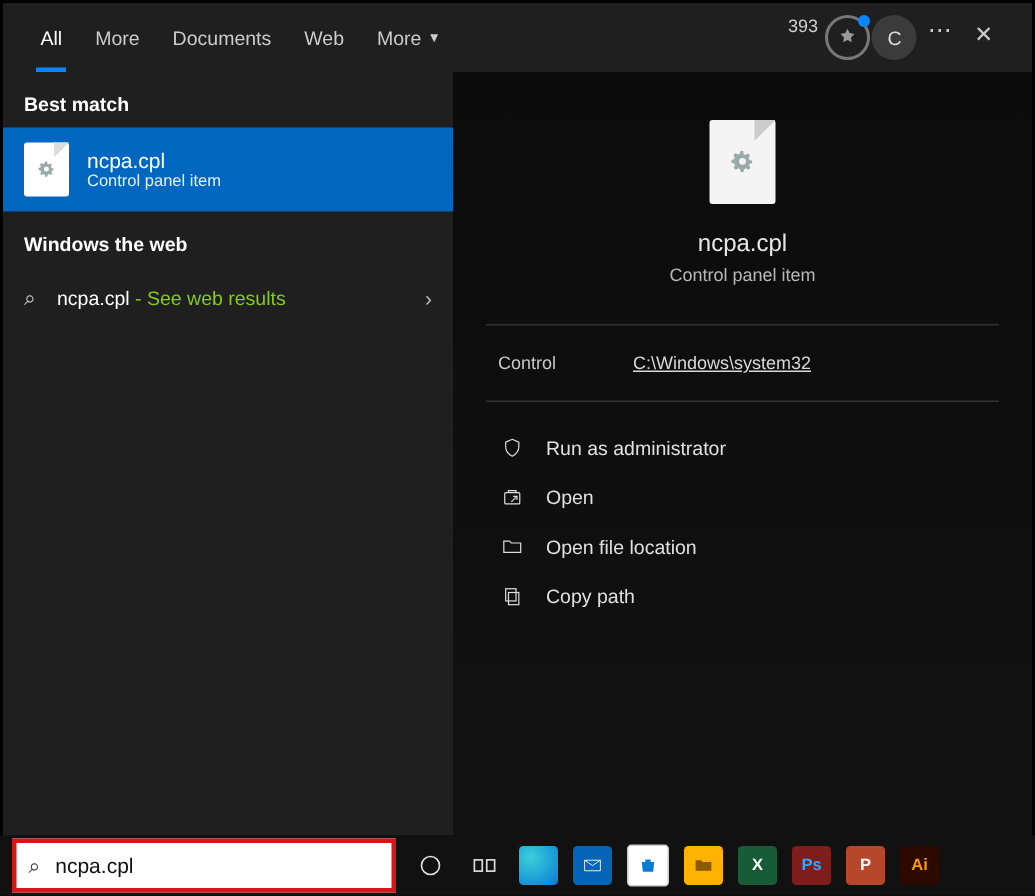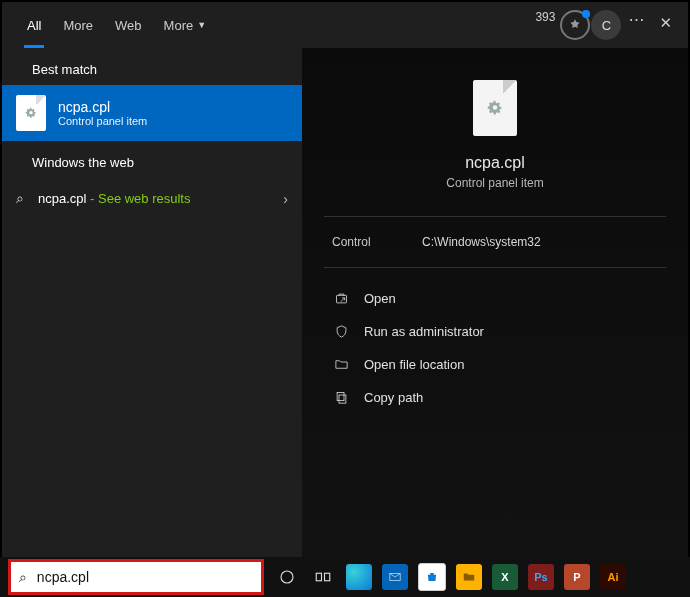--- a/index.html
+++ b/index.html
@@ -1,34 +1,34 @@
 <!DOCTYPE html>
 <html><head>
 <meta charset="utf-8">
 <style>
 html,body{margin:0;padding:0;width:690px;height:597px;font-family:"Segoe UI",Arial,sans-serif;background:#000;overflow:hidden}
 .panel{position:absolute;left:2px;top:2px;right:2px;bottom:40px;background:#1f1f1f;display:flex;flex-direction:column}
-.header{display:flex;align-items:center;height:46px;padding:0 8px 0 14px;color:#fff;font-size:13px}
+.header{display:flex;align-items:center;height:46px;padding:0 18px 0 14px;color:#fff;font-size:13px}
 .tabs{display:flex;gap:0;align-items:center;height:100%}
 .tab{padding:0 11px;height:100%;display:flex;align-items:center;color:#ccc;cursor:pointer;position:relative}
 .tab.active{color:#fff}
 .tab.active::after{content:"";position:absolute;left:8px;right:8px;bottom:0;height:3px;background:#0a84ff}
 .chev{margin-left:4px;font-size:9px}
 .hspacer{flex:1}
 .hctrl{display:flex;align-items:flex-start;gap:1px}
 .points{color:#d0d0d0;font-size:12px;margin-right:4px}
 .medal{width:26px;height:26px;border:2px solid #777;border-radius:50%;display:flex;align-items:center;justify-content:center;position:relative}
 .medal svg{width:14px;height:14px;fill:#999}
 .medal::after{content:"";position:absolute;top:-2px;right:-2px;width:8px;height:8px;background:#0a84ff;border-radius:50%}
 .avatar{width:30px;height:30px;border-radius:50%;background:#3b3b3b;color:#ddd;display:flex;align-items:center;justify-content:center;font-size:13px}
 .dots{color:#ccc;font-size:16px;padding:0 6px;cursor:pointer}
 .closebtn{color:#ccc;font-size:15px;padding:4px 8px;cursor:pointer}
 .body{flex:1;display:flex;min-height:0}
 .left{width:300px;background:#1f1f1f;display:flex;flex-direction:column;color:#fff}
-.sect{font-size:13px;font-weight:400;padding:14px 30px 8px}
+.sect{font-size:13px;font-weight:700;padding:14px 14px 8px}
 .match{display:flex;align-items:center;gap:12px;padding:10px 14px;background:#0067c0}
 .ficon{width:30px;height:36px;background:#fff;border-radius:2px;position:relative;display:flex;align-items:center;justify-content:center}
 .ficon::before{content:"";position:absolute;top:0;right:0;width:10px;height:10px;background:linear-gradient(135deg,#ddd 50%,transparent 50%)}
 .ficon svg{width:16px;height:16px;fill:#9aa}
 .match .title{font-size:14px}
 .match .sub{font-size:11px;opacity:.9}
 .webrow{display:flex;align-items:center;padding:12px 14px;cursor:pointer}
 .webrow .sicon{width:22px;color:#ccc;font-size:14px}
 .webrow .txt{flex:1;font-size:13px}
 .webrow .txt .dim{color:#84cc16}
@@ -36,21 +36,21 @@
 .right{flex:1;background:linear-gradient(180deg,#0b0b0b,#121212);color:#e8e8e8;padding:14px 0 0;display:flex;flex-direction:column}
 .bigfile{display:flex;flex-direction:column;align-items:center;padding:18px 0 26px}
 .bigicon{width:44px;height:56px;background:#f4f4f4;border-radius:2px;position:relative;display:flex;align-items:center;justify-content:center;margin-bottom:18px}
 .bigicon::before{content:"";position:absolute;top:0;right:0;width:14px;height:14px;background:linear-gradient(135deg,#ccc 50%,transparent 50%)}
 .bigicon svg{width:22px;height:22px;fill:#9aa}
 .bigtitle{font-size:16px;margin-bottom:4px}
 .bigsub{font-size:12px;color:#b8b8b8}
 .hr{height:1px;background:#333;margin:0 22px}
 .locrow{display:flex;align-items:center;padding:18px 30px;font-size:12px}
 .locrow .lbl{width:90px;color:#c8c8c8}
-.locrow .val{color:#d8d8d8;cursor:pointer}
+.locrow .val{color:#d8d8d8;text-decoration:underline;cursor:pointer}
 .actions{padding:14px 8px}
 .act{display:flex;align-items:center;gap:14px;padding:9px 22px;font-size:13px;cursor:pointer;color:#e0e0e0}
 .act .aicon{width:18px;display:flex;justify-content:center}
 .act svg{width:15px;height:15px;stroke:#ddd;fill:none;stroke-width:1.3}
 .taskbar{position:absolute;left:0;right:0;bottom:0;height:40px;background:#111;display:flex;align-items:center;padding:0 8px;gap:10px}
 .searchbox{width:234px;height:30px;background:#fff;border:3px solid #d31818;display:flex;align-items:center;padding:0 8px;gap:8px}
 .searchbox .mglass{color:#333;font-size:14px}
 .searchbox input{border:0;outline:0;flex:1;font-size:14px;background:transparent;color:#111}
 .tbtn{width:26px;height:26px;display:flex;align-items:center;justify-content:center;color:#d0d0d0;cursor:pointer}
 .tbtn svg{width:18px;height:18px}
@@ -65,20 +65,21 @@
 .ai{background:#2d0a00;color:#ff9a00}
 </style>
 </head>
 <body>
 
 <div class="panel">
   <div class="header">
     <div class="tabs">
       <div class="tab active">All</div>
       <div class="tab">More</div>
+      <div class="tab">Documents</div>
       <div class="tab">Web</div>
       <div class="tab">
           <span>More</span>
           <span class="chev">▼</span>
         </div>
     </div>
     <div class="hspacer"></div>
     <div class="hctrl">
       <span class="points">393</span>
       <div class="medal">
@@ -127,35 +128,35 @@
       <div class="hr"></div>
       <div class="locrow">
         <div class="lbl">Control</div>
         <div class="val">C:\Windows\system32</div>
       </div>
       <div class="hr"></div>
       <div class="actions">
         <div class="act">
           <span class="aicon">
               <svg viewBox="0 0 24 24">
+                <path d="M12 3l7 3v5c0 5-3 8-7 10-4-2-7-5-7-10V6z"></path>
+              </svg>
+            </span>
+          <span>Run as administrator</span>
+        </div>
+        <div class="act">
+          <span class="aicon">
+              <svg viewBox="0 0 24 24">
                 <rect x="4" y="7" width="16" height="12" rx="1"></rect>
                 <path d="M8 7V5h8v2"></path>
                 <path d="M13 11l4 0 0 4"></path>
                 <path d="M17 11l-6 6"></path>
               </svg>
             </span>
           <span>Open</span>
-        </div>
-        <div class="act">
-          <span class="aicon">
-              <svg viewBox="0 0 24 24">
-                <path d="M12 3l7 3v5c0 5-3 8-7 10-4-2-7-5-7-10V6z"></path>
-              </svg>
-            </span>
-          <span>Run as administrator</span>
         </div>
         <div class="act">
           <span class="aicon">
               <svg viewBox="0 0 24 24">
                 <path d="M3 6h6l2 2h10v10H3z"></path>
               </svg>
             </span>
           <span>Open file location</span>
         </div>
         <div class="act">

